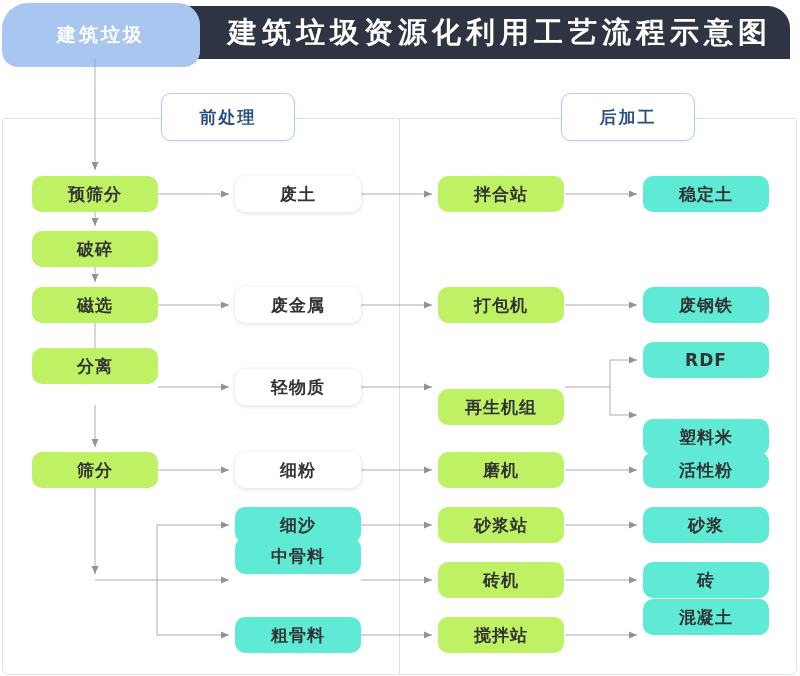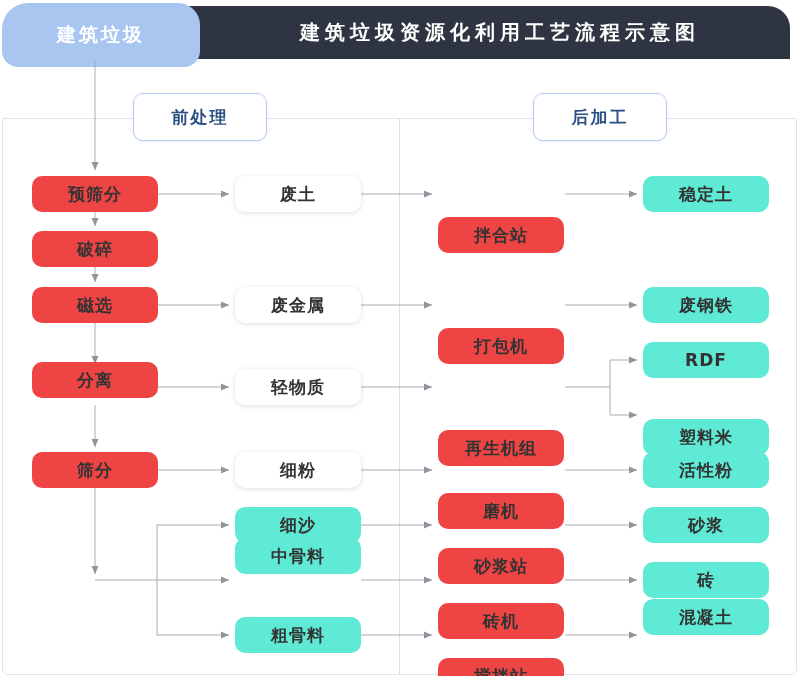--- a/index.html
+++ b/index.html
@@ -9,21 +9,21 @@
     overflow:hidden;
   }
   
   .header-bar{
     position:absolute;left:4px;top:6px;width:786px;height:53px;
     background:#2e3441;border-radius:24px 22px 0 0;
     display:flex;align-items:center;justify-content:center;
     padding-left:206px;box-sizing:border-box;
   }
   .header-title{
-    color:#ffffff;font-size:20px;font-weight:bold;letter-spacing:5px;
+    color:#ffffff;font-size:29px;font-weight:bold;letter-spacing:5px;
     white-space:nowrap;
   }
   .header-tab{
     position:absolute;left:2px;top:3px;width:198px;height:64px;
     background:#a9c6f1;border-radius:26px 22px 16px 16px;
     display:flex;align-items:center;justify-content:center;
     color:#ffffff;font-size:19px;font-weight:bold;letter-spacing:3px;
   }
   
   .panel{
@@ -36,36 +36,37 @@
     background:#dcdfe8;
   }
   
   .section-label{
     position:absolute;top:93px;width:134px;height:48px;
     background:#ffffff;border:1.5px solid #b3cbf0;border-radius:10px;
     display:flex;align-items:center;justify-content:center;
     color:#2a4f82;font-size:17px;font-weight:bold;letter-spacing:2px;
     box-sizing:border-box;box-shadow:0 1px 3px rgba(120,150,200,0.15);
     z-index:3;
+    margin-left:28px;
   }
   .section-pre{left:133px;}
   .section-post{left:533px;}
   
   .box{
     position:absolute;width:126px;height:36px;border-radius:10px;
     display:flex;align-items:center;justify-content:center;
     font-size:17px;font-weight:bold;color:#333333;letter-spacing:1px;
     z-index:2;
   }
-  .blue{background:#ef4444;}
+  .blue{background:#bef264;}
   .yellow{background:#5eead4;}
   .white{background:#ffffff;box-shadow:0 1px 5px rgba(0,0,0,0.13);}
   .c1{left:32px;}
   .c2{left:235px;text-align:center;}
-  .c3{left:438px;margin-top:41px;}
+  .c3{left:438px;}
   .c4{left:643px;}
   
   .arrows{position:absolute;left:0;top:0;z-index:1;}
 </style>
 </head>
 <body>
 
 <div class="header-bar">
   <div class="header-title">建筑垃圾资源化利用工艺流程示意图</div>
 </div>
@@ -120,21 +121,21 @@
     <line x1="565" y1="387" x2="610" y2="387"></line>
     <line x1="610" y1="360" x2="610" y2="415"></line>
     <line x1="610" y1="360" x2="637" y2="360" marker-end="url(#ah)"></line>
     <line x1="610" y1="415" x2="637" y2="415" marker-end="url(#ah)"></line>
   </g>
 </svg>
 
 <div class="box blue c1" style="top:176px">预筛分</div>
 <div class="box blue c1" style="top:231px">破碎</div>
 <div class="box blue c1" style="top:287px">磁选</div>
-<div class="box blue c1" style="top:362px">分离</div>
+<div class="box blue c1" style="top:348px">分离</div>
 <div class="box blue c1" style="top:452px">筛分</div>
 
 <div class="box white c2" style="top:176px">废土</div>
 <div class="box white c2" style="top:287px">废金属</div>
 <div class="box white c2" style="top:369px">轻物质</div>
 <div class="box white c2" style="top:452px">细粉</div>
 <div class="box yellow c2" style="top:507px">细沙</div>
 <div class="box yellow c2" style="top:538px">中骨料</div>
 <div class="box yellow c2" style="top:617px">粗骨料</div>
 

